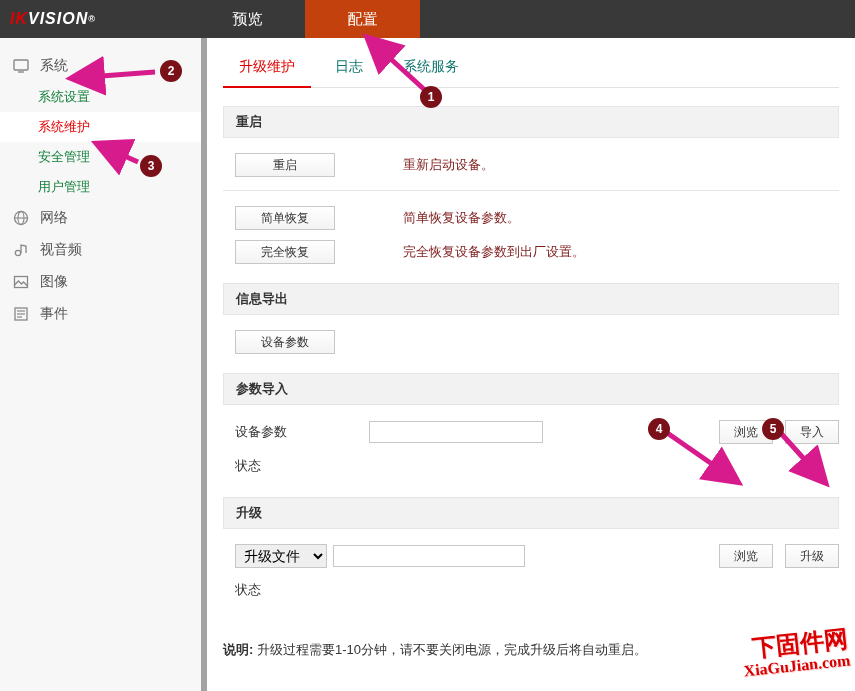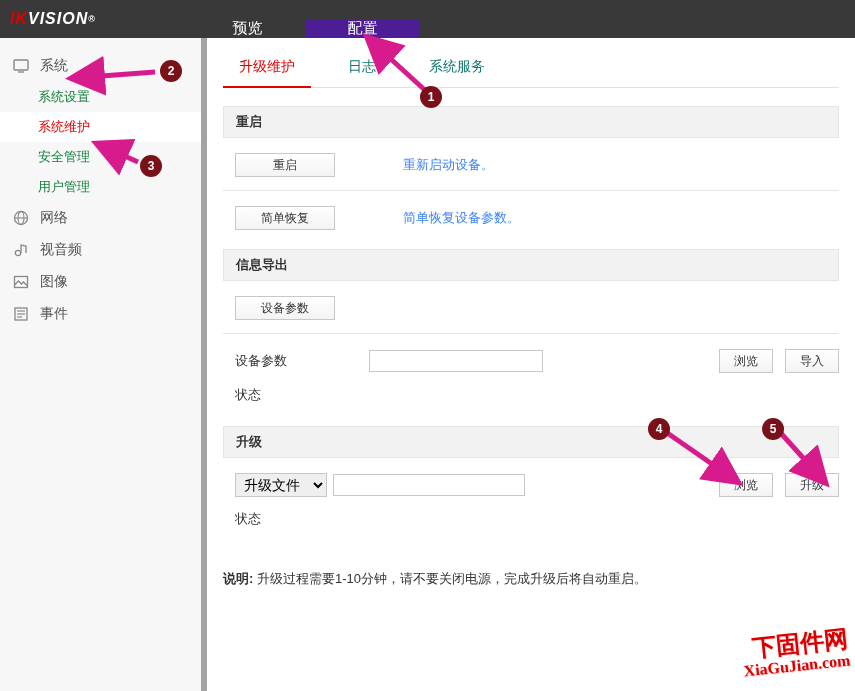--- a/index.html
+++ b/index.html
@@ -26,32 +26,32 @@
       padding-left: 10px;
       width: 190px;
       color: #fff;
       font-weight: bold;
       font-size: 16px;
       font-style: italic;
       letter-spacing: 1px;
     }
     .logo .hk { color: #e00000; }
     .logo .reg { font-size: 9px; vertical-align: super; font-style: normal; }
-    .topnav { display: flex; align-items: flex-end; }
+    .topnav { display: flex; }
     .topnav a {
       display: flex;
       align-items: center;
       justify-content: center;
       width: 115px;
       color: #fff;
       text-decoration: none;
       font-size: 15px;
       cursor: pointer;
     }
-    .topnav a.active { background: #4c1d95; }
+    .topnav a.active { background: #c2410c; }
     
     .body {
       display: flex;
       height: calc(100% - 38px);
     }
     .sidebar {
       width: 207px;
       background: #f7f7f7;
       border-right: 6px solid #a3a3a3;
       padding-top: 12px;
@@ -89,21 +89,21 @@
       font-size: 16px;
     }
     .content {
       flex: 1;
       padding: 12px 16px 0 16px;
       overflow: hidden;
     }
     .tabs {
       display: flex;
       border-bottom: 1px solid #e2e2e2;
-      gap: 13px;
+      gap: 0;
     }
     .tab {
       padding: 8px 16px 10px 16px;
       font-size: 14px;
       color: #0f766e;
       cursor: pointer;
       margin-right: 8px;
     }
     .tab.active {
       color: #e30000;
@@ -153,21 +153,21 @@
       padding: 0 4px;
       font-size: 12px;
     }
     .hk-select {
       height: 24px;
       border: 1px solid #c7c7c7;
       font-size: 14px;
       padding: 0 4px;
       min-width: 92px;
     }
-    .desc-text { font-size: 13px; color: #3b82f6; margin-left: 40px; }
+    .desc-text { font-size: 13px; color: #7f1d1d; margin-left: 40px; }
     .note { margin-top: 26px; font-size: 13px; color: #333; }
     
     .ann {
       position: absolute;
       pointer-events: none;
     }
     .badge {
       position: absolute;
       width: 22px;
       height: 22px;
@@ -284,31 +284,38 @@
       </div>
     </div>
 
     <div class="section-body">
       <div class="row">
         <div class="row-label">
           <button class="hk-btn">简单恢复</button>
         </div>
         <span class="desc-text">简单恢复设备参数。</span>
       </div>
+      <div class="row">
+        <div class="row-label">
+          <button class="hk-btn">完全恢复</button>
+        </div>
+        <span class="desc-text">完全恢复设备参数到出厂设置。</span>
+      </div>
     </div>
 
     <div class="section-title" style="margin-top:6px">信息导出</div>
     <div class="section-body">
       <div class="row">
         <div class="row-label">
           <button class="hk-btn">设备参数</button>
         </div>
       </div>
     </div>
 
+    <div class="section-title" style="margin-top:6px">参数导入</div>
     <div class="section-body">
       <div class="row" style="gap:6px;">
         <div class="row-label">设备参数</div>
         <input class="hk-input" type="text" style="">
         <div style="flex:1"></div>
         <button class="hk-btn small">浏览</button>
         <button class="hk-btn small" style="margin-left:6px">导入</button>
       </div>
       <div class="row">
         <div class="row-label">状态</div>

